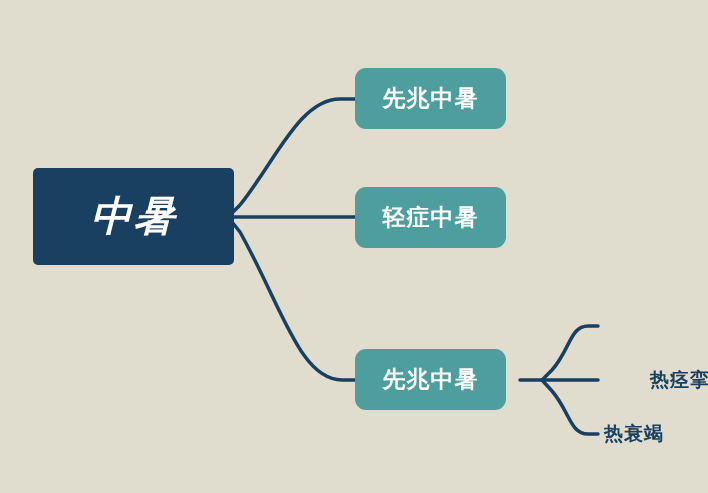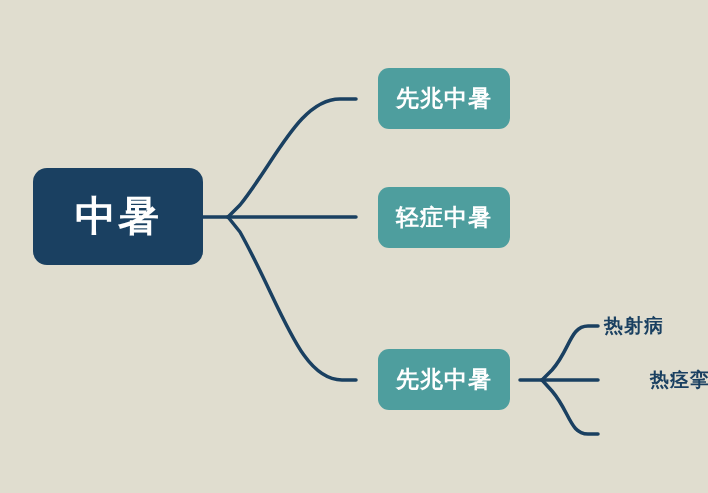--- a/index.html
+++ b/index.html
@@ -36,35 +36,35 @@
     box-sizing: border-box;
     color: #FFFFFF;
     font-weight: bold;
     letter-spacing: 1px;
     text-align: center;
     white-space: nowrap;
   }
   .node-root {
     left: 33px;
     top: 168px;
-    width: 170px;
+    width: 201px;
     height: 97px;
     background: #1A4061;
-    border-radius: 14px;
+    border-radius: 5px;
     font-size: 41px;
     letter-spacing: 2px;
+    font-style: italic;
   }
   .node-branch {
     left: 355px;
-    width: 132px;
+    width: 151px;
     height: 61px;
     background: #4E9E9E;
     border-radius: 11px;
     font-size: 23px;
-    margin-left: 23px;
   }
   .branch-1 { top: 68px; }
   .branch-2 { top: 187px; text-align: center; }
   .branch-3 { top: 349px; }
   .leaf {
     position: absolute;
     left: 604px;
     color: #1A4061;
     font-weight: bold;
     font-size: 19px;
@@ -103,18 +103,18 @@
   </svg>
 
   <div class="node node-root">中暑</div>
 
   <div class="node node-branch branch-1">先兆中暑</div>
 
   <div class="node node-branch branch-2">轻症中暑</div>
 
   <div class="node node-branch branch-3">先兆中暑</div>
 
-  <div class="leaf leaf-1">热射病</div>
 
   <div class="leaf leaf-2">热痉挛</div>
 
+  <div class="leaf leaf-3">热衰竭</div>
 
 </div>
 
 </body></html>

